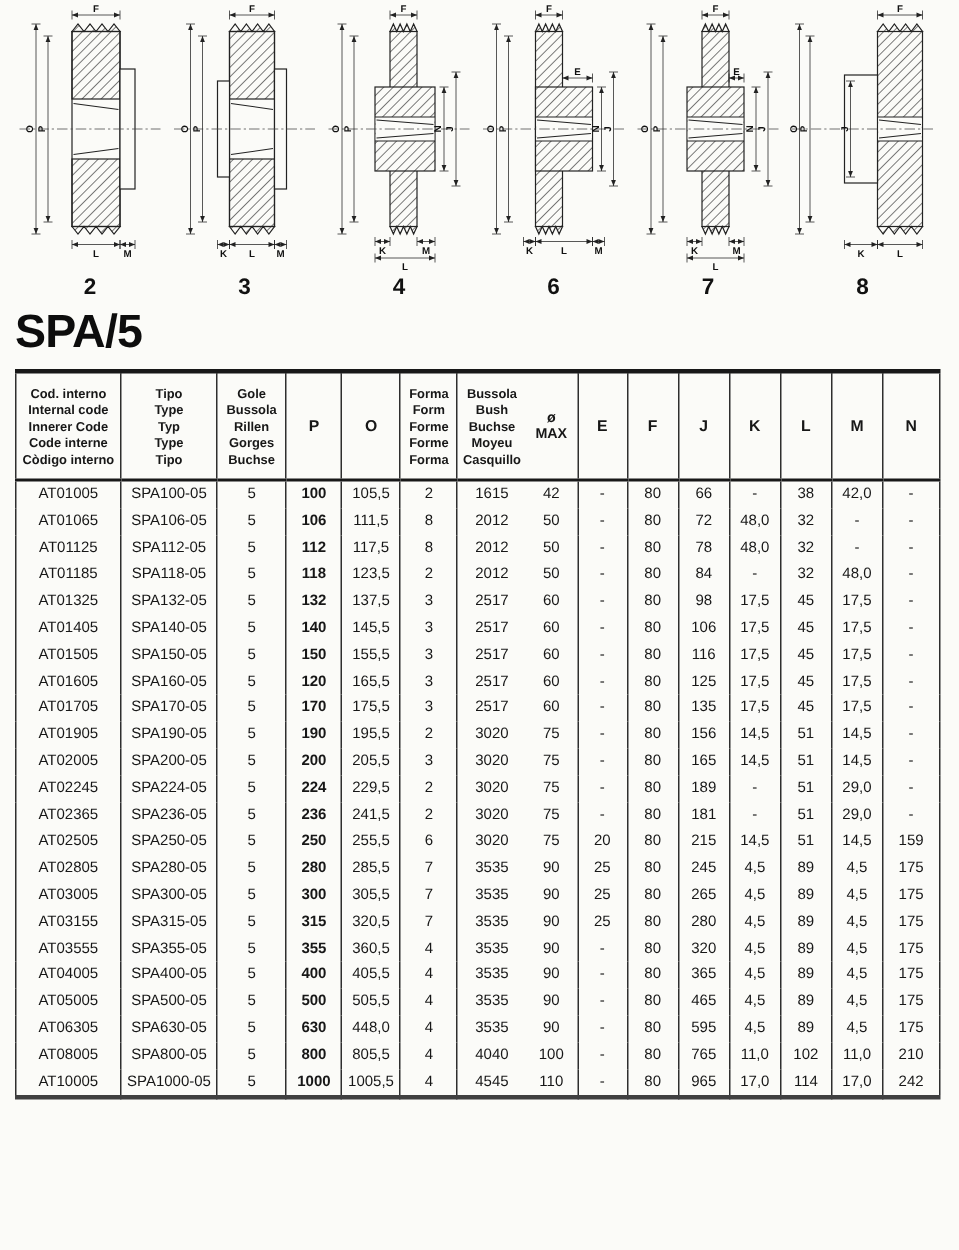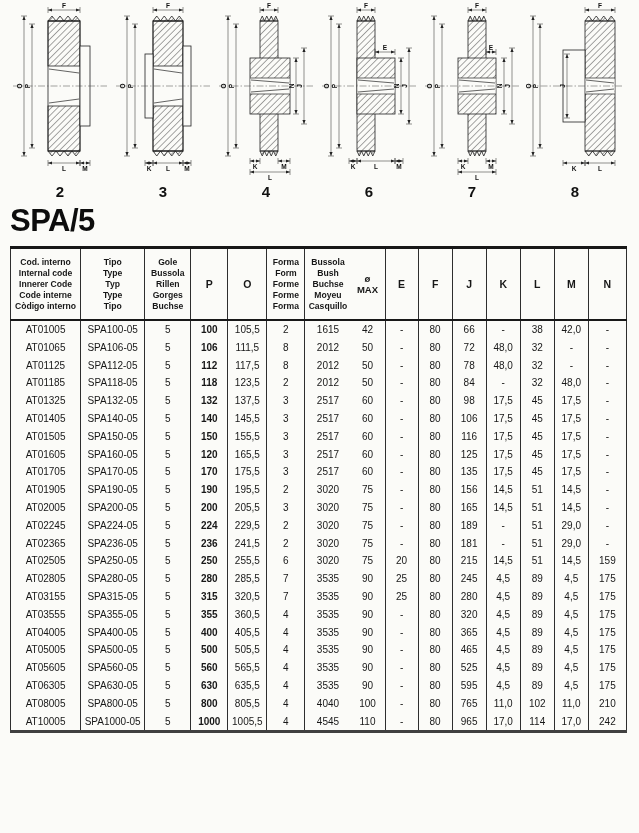--- a/index.html
+++ b/index.html
@@ -832,20 +832,41 @@
             </td>
           <td>25</td>
           <td>80</td>
           <td>245</td>
           <td>4,5</td>
           <td>89</td>
           <td>4,5</td>
           <td>175</td>
         </tr>
         <tr>
+          <td class="">AT03005</td>
+          <td class="">SPA300-05</td>
+          <td class="">5</td>
+          <td class="bold">300</td>
+          <td class="">305,5</td>
+          <td class="">7</td>
+          <td>
+              <div class="bushwrap">
+                <span class="bpart">3535</span>
+                <span class="mpart">90</span>
+              </div>
+            </td>
+          <td>25</td>
+          <td>80</td>
+          <td>265</td>
+          <td>4,5</td>
+          <td>89</td>
+          <td>4,5</td>
+          <td>175</td>
+        </tr>
+        <tr>
           <td class="">AT03155</td>
           <td class="">SPA315-05</td>
           <td class="">5</td>
           <td class="bold">315</td>
           <td class="">320,5</td>
           <td class="">7</td>
           <td>
               <div class="bushwrap">
                 <span class="bpart">3535</span>
                 <span class="mpart">90</span>
@@ -916,46 +937,25 @@
             </td>
           <td>-</td>
           <td>80</td>
           <td>465</td>
           <td>4,5</td>
           <td>89</td>
           <td>4,5</td>
           <td>175</td>
         </tr>
         <tr>
-          <td class="">AT05605</td>
-          <td class="">SPA560-05</td>
-          <td class="">5</td>
-          <td class="bold">560</td>
-          <td class="">565,5</td>
-          <td class="">4</td>
-          <td>
-              <div class="bushwrap">
-                <span class="bpart">3535</span>
-                <span class="mpart">90</span>
-              </div>
-            </td>
-          <td>-</td>
-          <td>80</td>
-          <td>525</td>
-          <td>4,5</td>
-          <td>89</td>
-          <td>4,5</td>
-          <td>175</td>
-        </tr>
-        <tr>
           <td class="">AT06305</td>
           <td class="">SPA630-05</td>
           <td class="">5</td>
           <td class="bold">630</td>
-          <td class="">635,5</td>
+          <td class="">448,0</td>
           <td class="">4</td>
           <td>
               <div class="bushwrap">
                 <span class="bpart">3535</span>
                 <span class="mpart">90</span>
               </div>
             </td>
           <td>-</td>
           <td>80</td>
           <td>595</td>

